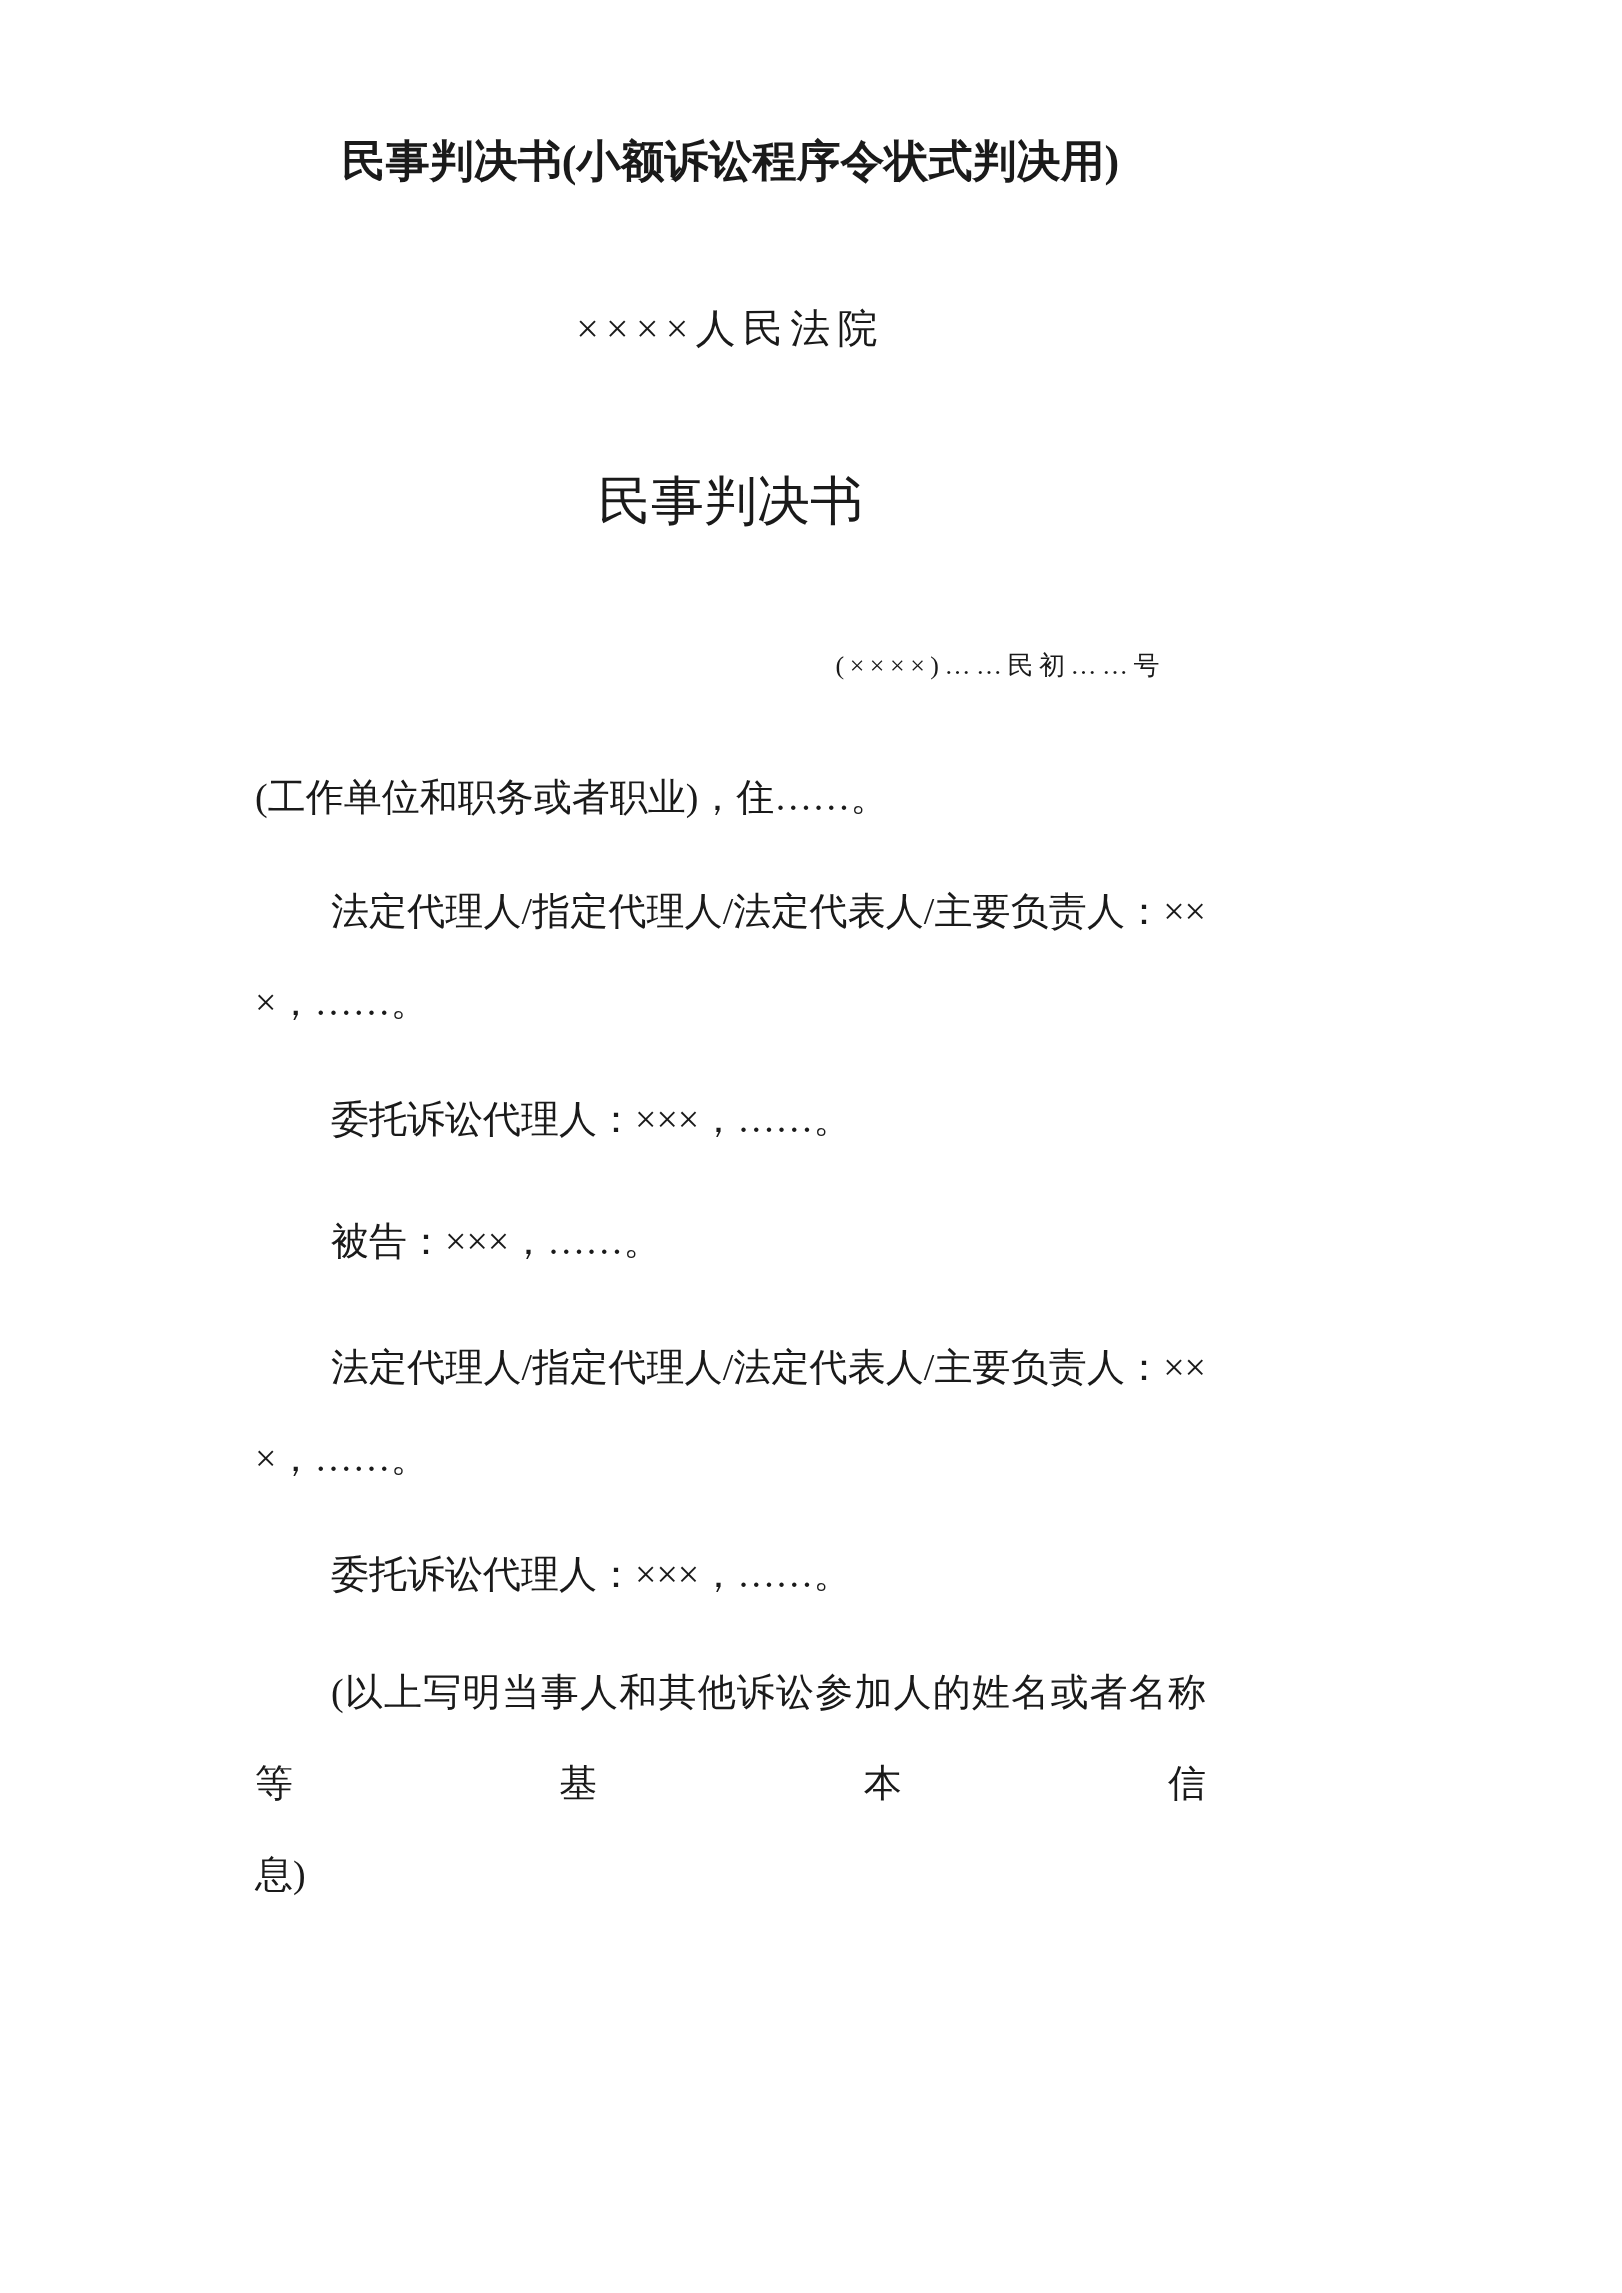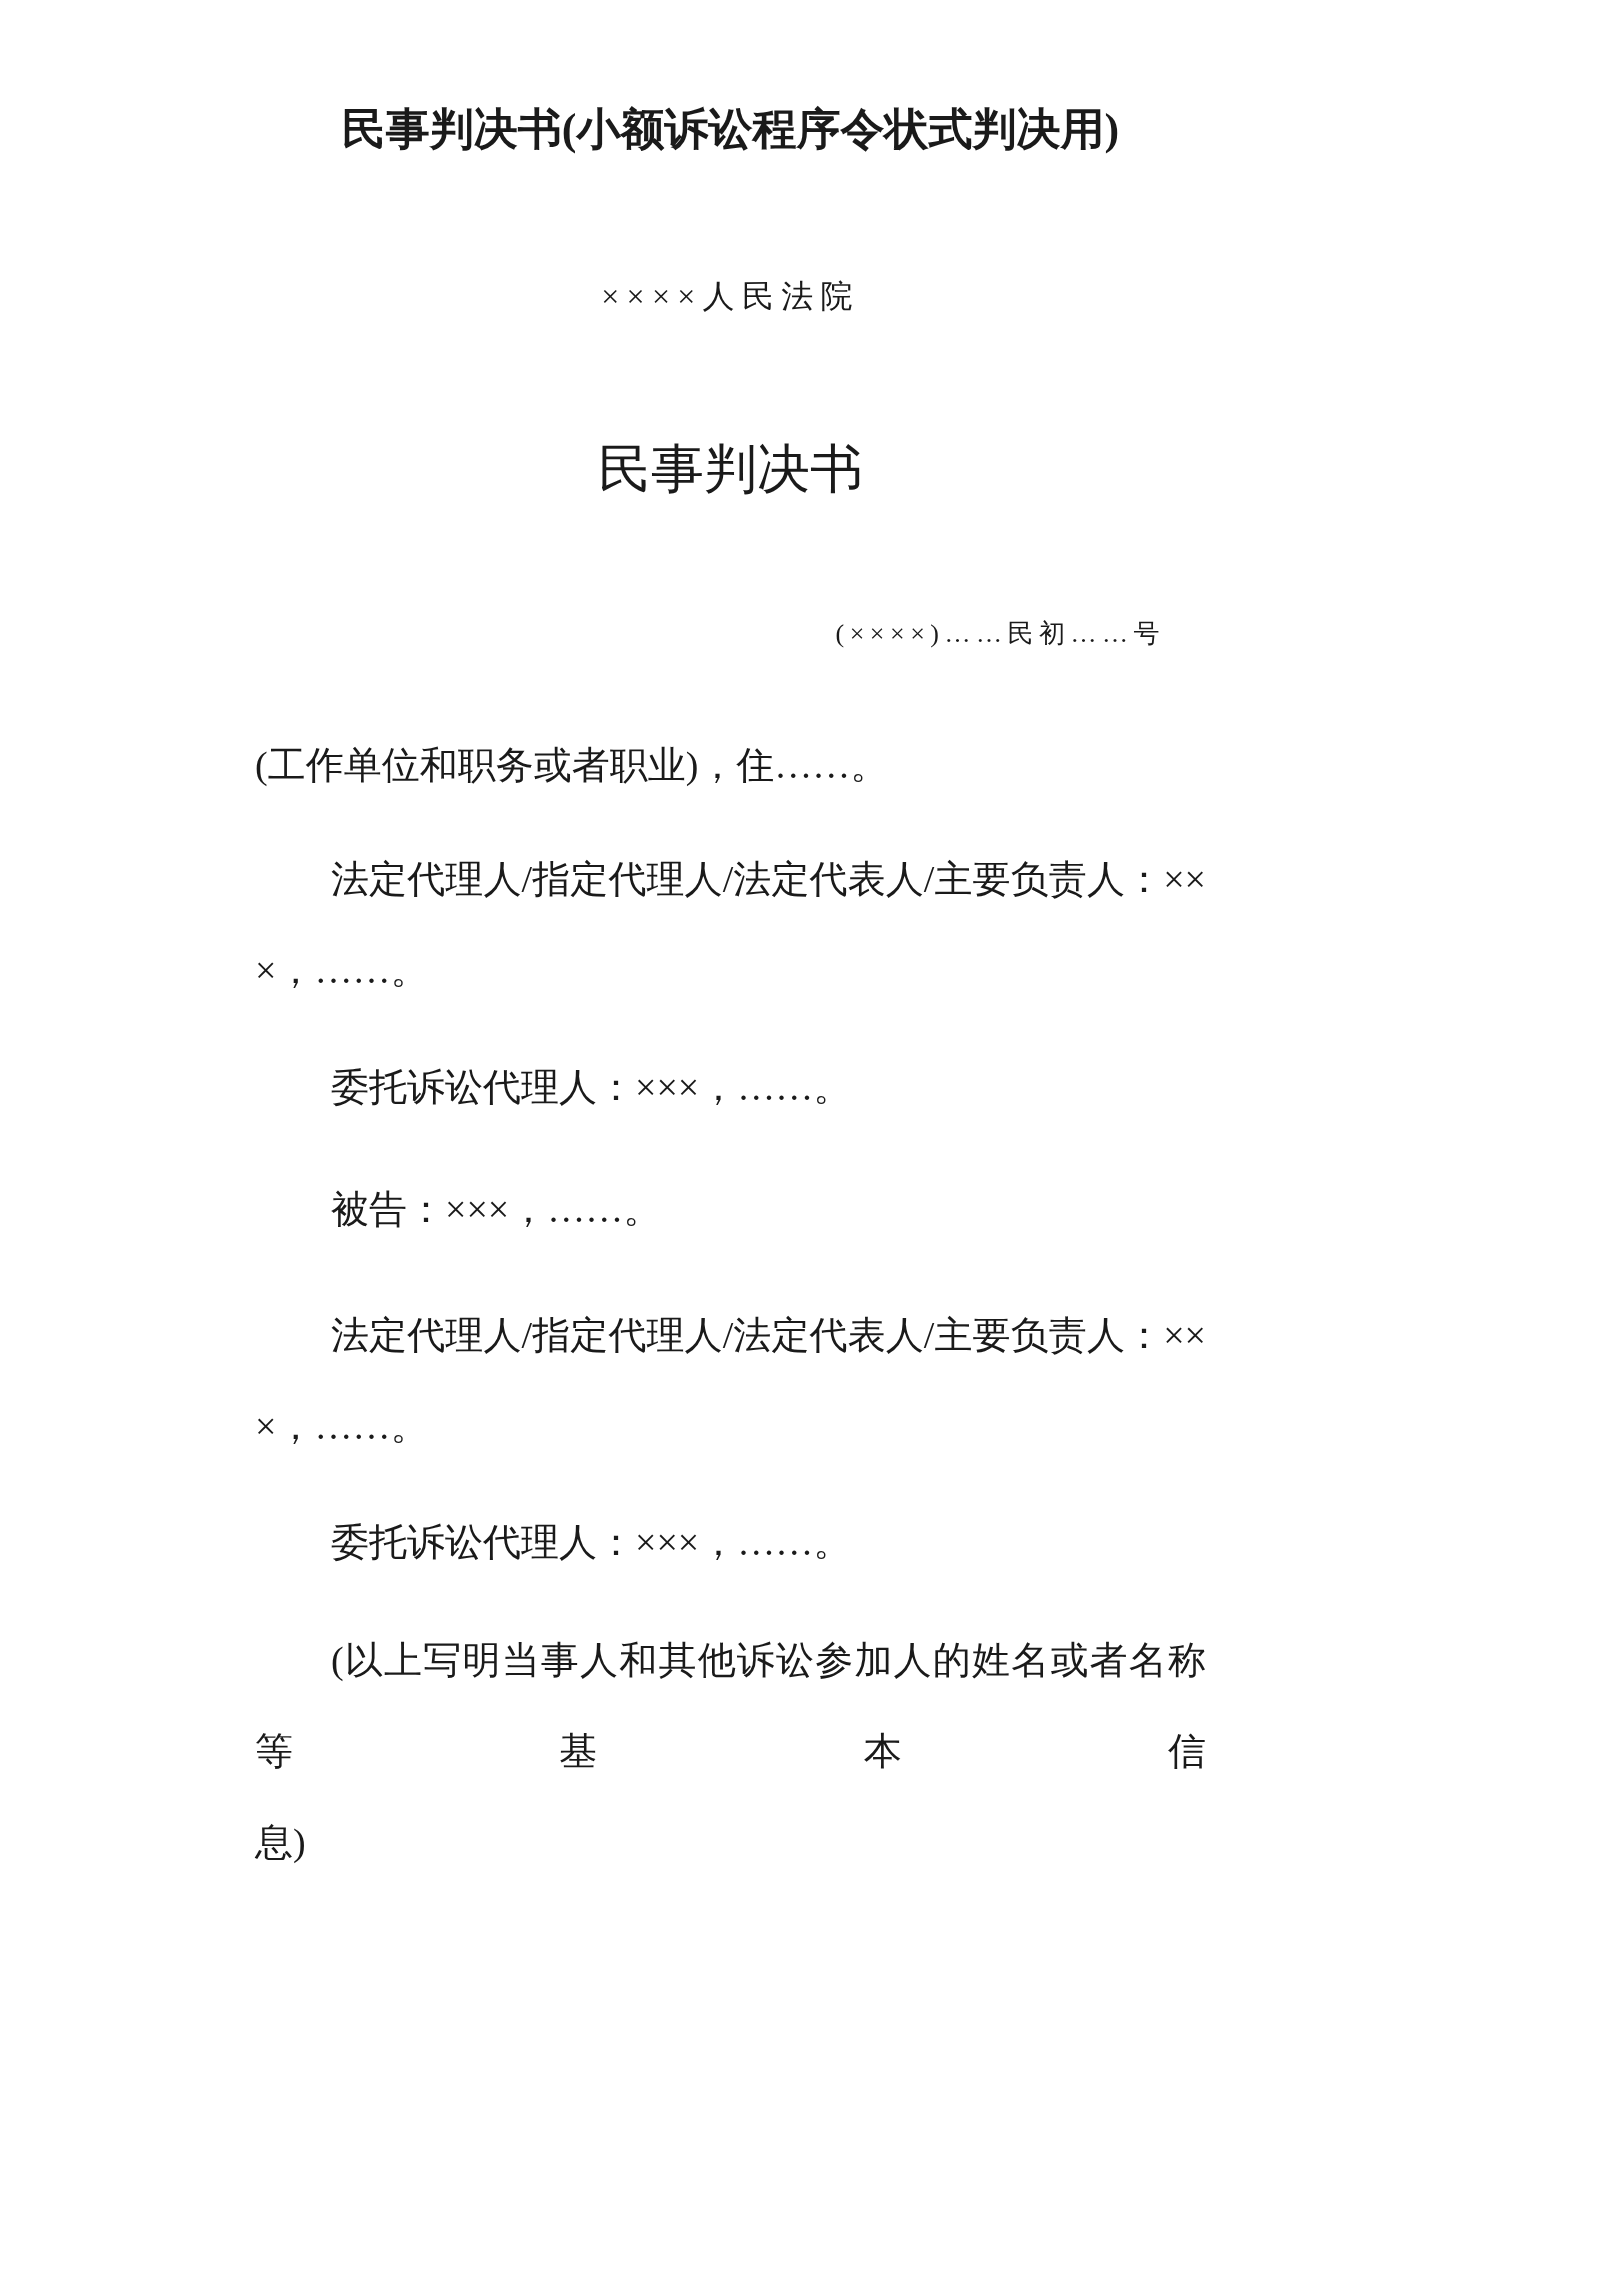--- a/index.html
+++ b/index.html
@@ -8,31 +8,31 @@
     background: #ffffff;
   }
   .page {
     position: relative;
     width: 1456px;
     height: 2294px;
     box-sizing: border-box;
     background: #ffffff;
     color: #1a1a1a;
     font-family: "Liberation Serif", "DejaVu Serif", serif;
-    padding: 84px 250px 0 255px;
+    padding: 116px 250px 0 255px;
     overflow: hidden;
   }
   .doc-title {
     font-size: 44px;
     font-weight: bold;
     line-height: 91px;
     text-align: center;
   }
   .court-name {
-    font-size: 32px;
+    font-size: 40px;
     line-height: 91px;
     text-align: center;
     letter-spacing: 7.3px;
     margin-top: 76px;
   }
   .doc-type {
     font-size: 53px;
     line-height: 91px;
     text-align: center;
     margin-top: 82px;

